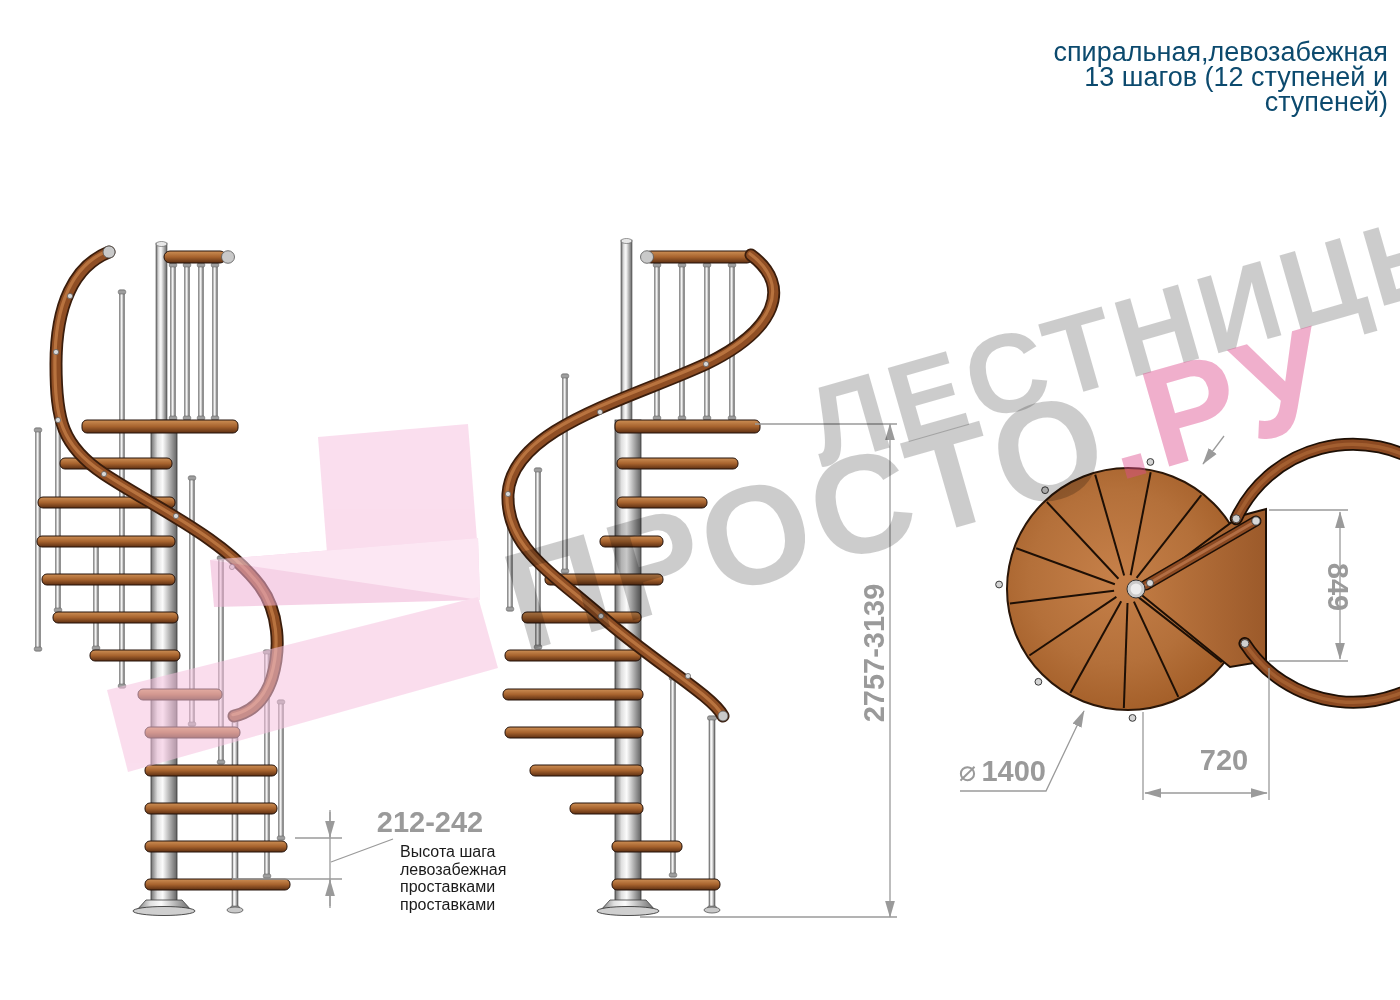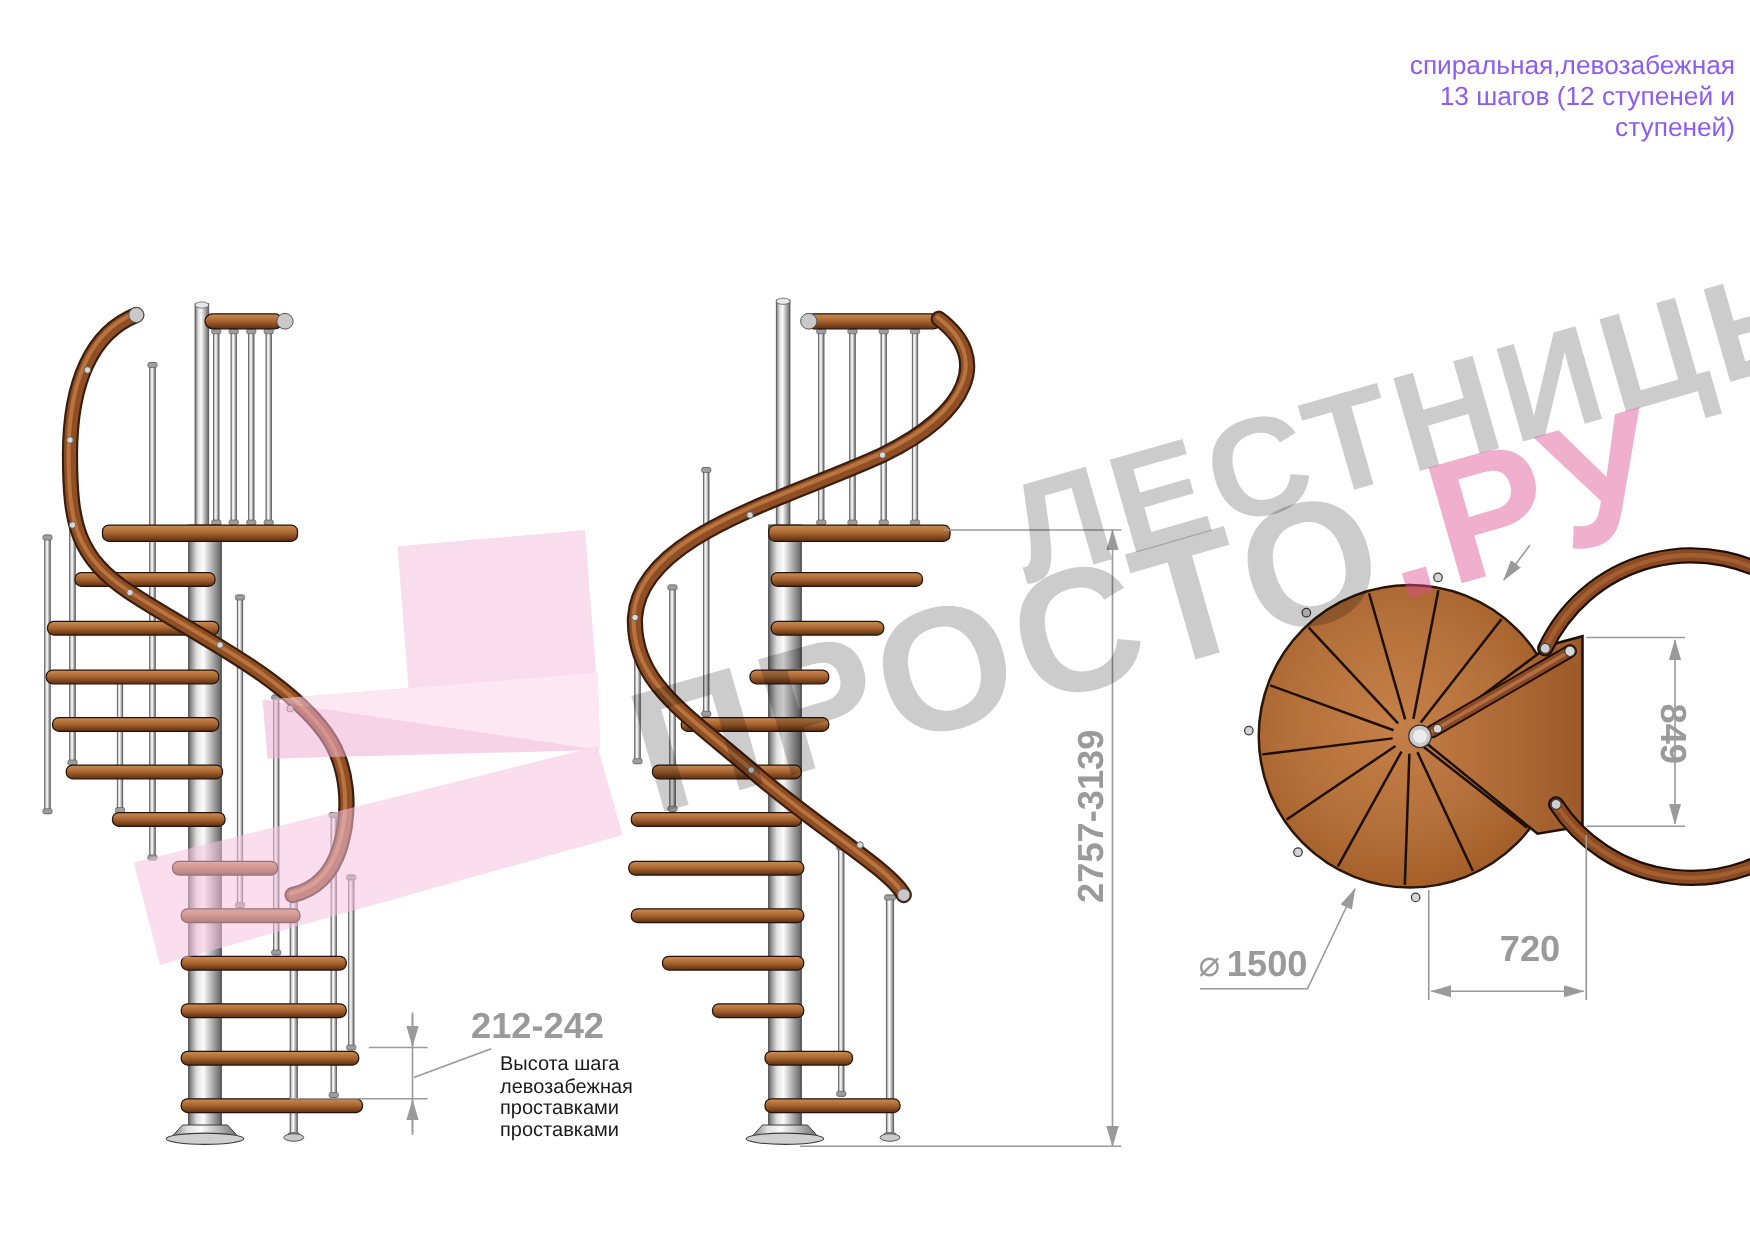--- a/index.html
+++ b/index.html
@@ -1,21 +1,21 @@
 <!DOCTYPE html>
 <html><head>
 <meta charset="utf-8">
 <style>
   html,body{margin:0;padding:0;}
   body{width:1400px;height:1000px;position:relative;background:#ffffff;overflow:hidden;
        font-family:"Liberation Sans","DejaVu Sans",sans-serif;}
   .abs{position:absolute;}
   
-  #header-block{top:40px;right:12px;text-align:right;color:#8b5cf6;
-                font-size:21px;line-height:25px;font-weight:400;}
+  #header-block{top:40px;right:12px;text-align:right;color:#0c4a6e;
+                font-size:27px;line-height:25px;font-weight:400;}
   
   .wm{position:absolute;transform-origin:0 0;font-weight:700;white-space:nowrap;
       letter-spacing:5px;pointer-events:none;}
   #wm-line1{left:793px;top:368px;font-size:112px;transform:rotate(-16deg);color:rgba(0,0,0,0.20);}
   #wm-line2{left:487px;top:528px;font-size:140px;transform:rotate(-16deg);}
   #wm-line2 .g{color:rgba(0,0,0,0.20);}
   #wm-line2 .p{color:rgba(222,77,143,0.45);}
   
   .dim-label{position:absolute;color:#9a9a9a;font-weight:700;font-size:29px;white-space:nowrap;}
   #dim-total{left:874px;top:653px;transform:translate(-50%,-50%) rotate(-90deg);}
@@ -266,21 +266,21 @@
   <div>спиральная,левозабежная</div>
   <div>13 шагов (12 ступеней и</div>
   <div>ступеней)</div>
 </div>
 
 <div class="dim-label" id="dim-total">2757-3139</div>
 <div class="dim-label" id="dim-step">212-242</div>
 <div class="dim-label" id="dim-849">849</div>
 <div class="dim-label" id="dim-720">720</div>
 <div class="dim-label" id="dim-diam">
-  <span class="sym">⌀</span><span>1500</span>
+  <span class="sym">⌀</span><span>1400</span>
 </div>
 
 <div class="abs" id="note-block">
   <div>Высота шага</div>
   <div>левозабежная</div>
   <div>проставками</div>
   <div>проставками</div>
 </div>
 
 </body></html>

